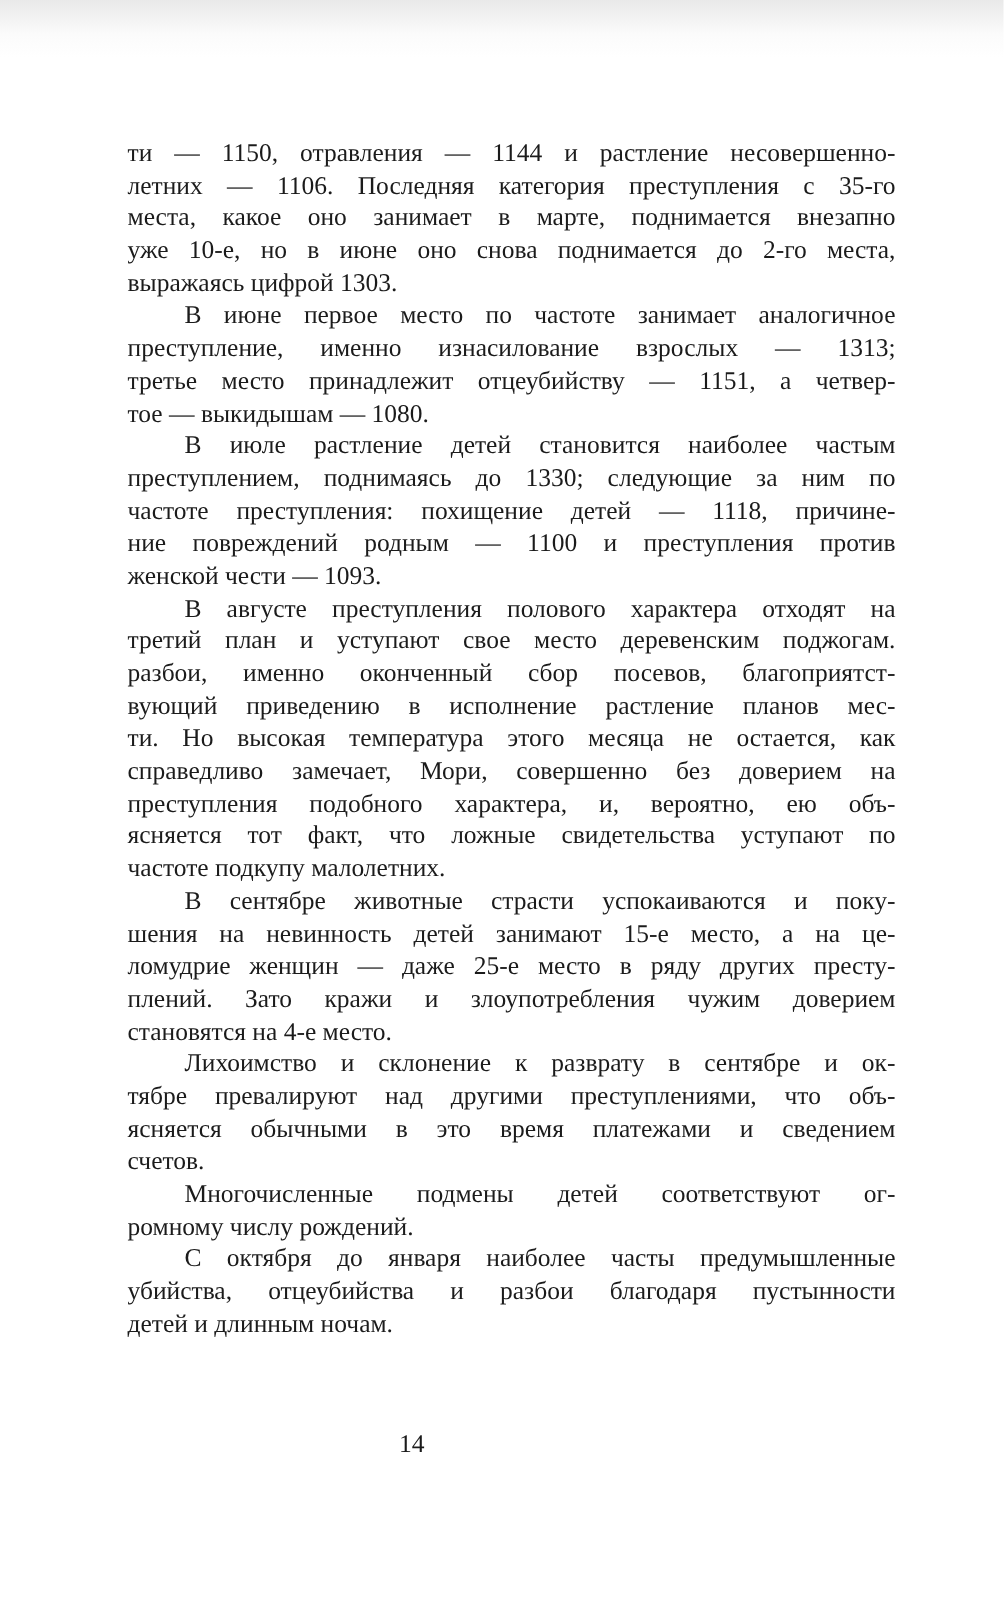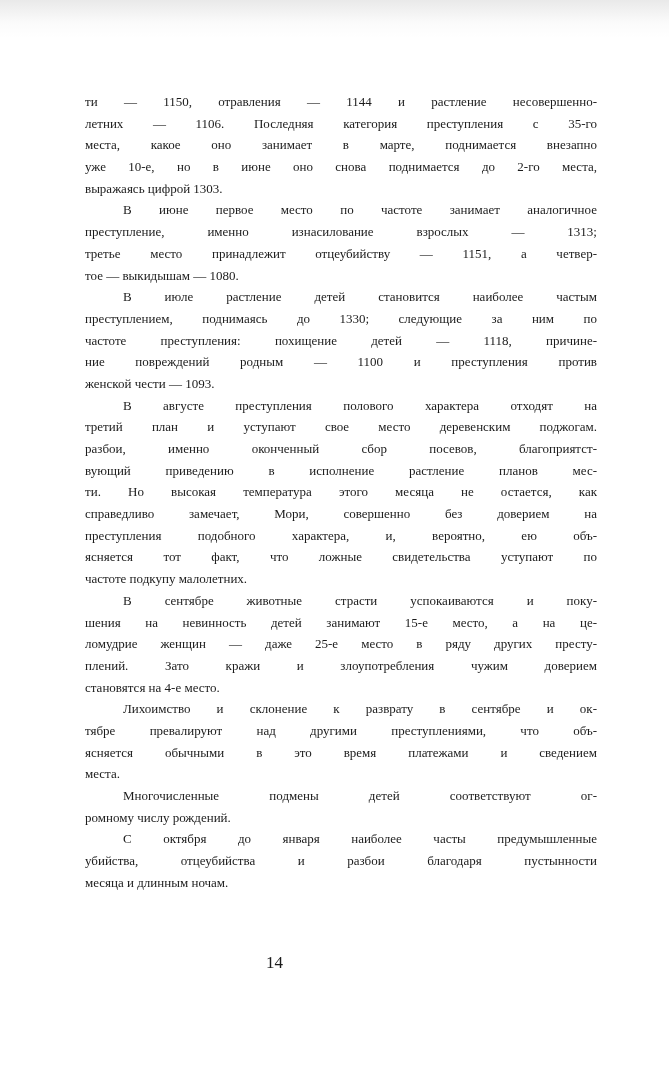--- a/index.html
+++ b/index.html
@@ -28,21 +28,21 @@
     height: 38px;
     background: linear-gradient(#e9e9e9, #fbfbfb 60%, #ffffff);
     pointer-events: none;
   }
   .text-block {
     position: absolute;
     left: 85px;
     top: 91px;
     width: 512px;
     color: #1b1b1b;
-    font-size: 13px;
+    font-size: 17px;
     line-height: 21.7px;
   }
   .para { margin: 0; padding: 0; }
   .line {
     text-align: justify;
     text-align-last: justify;
     white-space: normal;
     height: 21.7px;
   }
   .line.last {
@@ -101,26 +101,26 @@
         <div class="line first">В сентябре животные страсти успокаиваются и поку-</div>
         <div class="line">шения на невинность детей занимают 15-е место, а на це-</div>
         <div class="line">ломудрие женщин — даже 25-е место в ряду других престу-</div>
         <div class="line">плений. Зато кражи и злоупотребления чужим доверием</div>
         <div class="line last">становятся на 4-е место.</div>
       </div>
       <div class="para indent">
         <div class="line first">Лихоимство и склонение к разврату в сентябре и ок-</div>
         <div class="line">тябре превалируют над другими преступлениями, что объ-</div>
         <div class="line">ясняется обычными в это время платежами и сведением</div>
-        <div class="line last">места.</div>
+        <div class="line last">счетов.</div>
       </div>
       <div class="para indent">
         <div class="line first">Многочисленные подмены детей соответствуют ог-</div>
         <div class="line last">ромному числу рождений.</div>
       </div>
       <div class="para indent">
         <div class="line first">С октября до января наиболее часты предумышленные</div>
         <div class="line">убийства, отцеубийства и разбои благодаря пустынности</div>
-        <div class="line last">месяца и длинным ночам.</div>
+        <div class="line last">детей и длинным ночам.</div>
       </div>
     </div>
   <div class="page-number">14</div>
 </div>
 
 </body></html>

